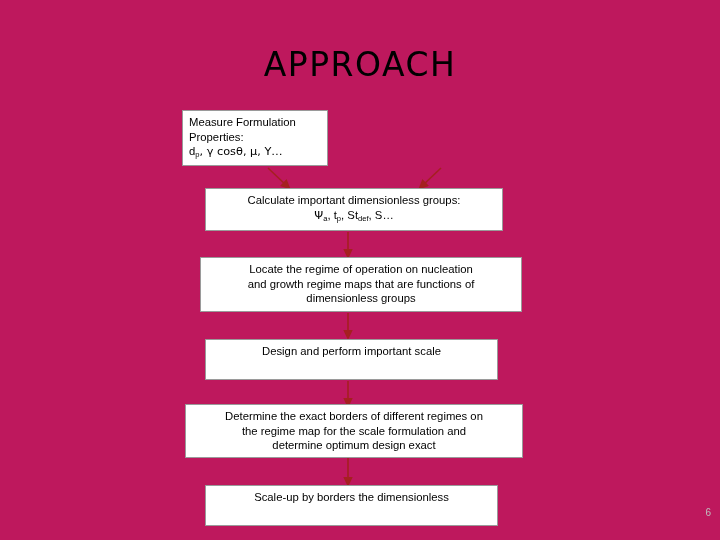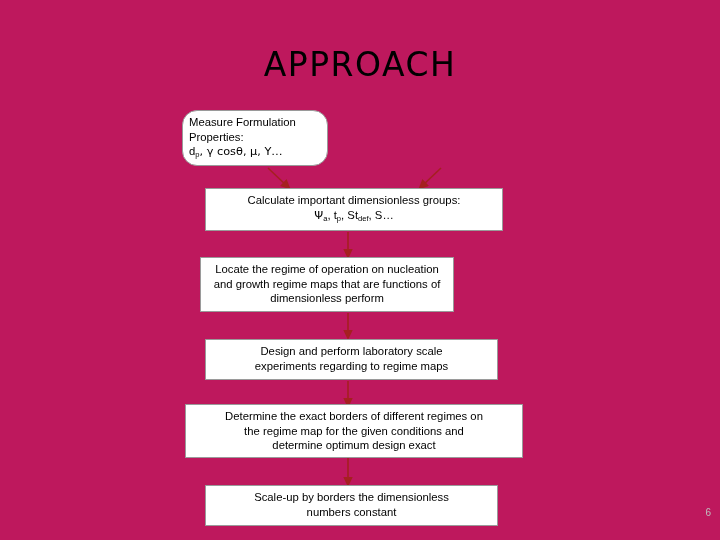--- a/index.html
+++ b/index.html
@@ -54,21 +54,21 @@
     background: #ffffff;
     border: 1px solid #9a9a9a;
     color: #000000;
     font-family: "Liberation Sans", sans-serif;
     font-size: 11.3px;
     line-height: 14.6px;
     padding: 4px 6px;
     overflow: hidden;
   }
   .fbox.center { text-align: center; }
-  .fbox.left { text-align: left; border-radius: 15px; }
+  .fbox.left { text-align: left; }
 
   .fbox .ln { display: block; white-space: nowrap; }
 
   sub {
     font-size: 7.6px;
     vertical-align: baseline;
     position: relative;
     bottom: -2px;
   }
 
@@ -123,39 +123,37 @@
       <span class="ln">Properties:</span>
       <span class="ln"><span>d</span><sub>p</sub><span class="sym">, γ cosθ, μ, Y…</span></span>
     </div>
 
 
     <div class="fbox center" style="left:205px; top:188px; width:298px; height:43px;text-align:center;">
       <span class="ln">Calculate important  dimensionless groups:</span>
       <span class="ln"><span class="sym">Ψ</span><sub>a</sub><span>, t</span><sub>p</sub><span>, St</span><sub>def</sub><span>, S…</span></span>
     </div>
 
-    <div class="fbox center" style="left:200px; top:257px; width:254px; height:55px;text-align:center;">
+    <div class="fbox center" style="left:200px; top:257px; width:322px; height:55px;text-align:center;">
       <span class="ln">Locate the regime of operation on nucleation</span>
       <span class="ln">and growth regime maps that are functions of</span>
-      <span class="ln">dimensionless perform</span>
+      <span class="ln">dimensionless groups</span>
     </div>
 
     <div class="fbox center" style="left:205px; top:339px; width:293px; height:41px;">
-      <span class="ln">Design and perform laboratory scale</span>
-      <span class="ln">experiments regarding to regime maps</span>
+      <span class="ln">Design and perform important scale</span>
     </div>
 
     <div class="fbox center" style="left:185px; top:404px; width:338px; height:54px;">
       <span class="ln">Determine the exact borders of different regimes on</span>
-      <span class="ln">the regime map for the given conditions  and</span>
+      <span class="ln">the regime map for the scale formulation  and</span>
       <span class="ln">determine optimum design exact</span>
     </div>
 
     <div class="fbox center" style="left:205px; top:485px; width:293px; height:41px;">
       <span class="ln">Scale-up by borders the dimensionless</span>
-      <span class="ln">numbers constant</span>
     </div>
 
   </div>
 
   <div class="page-num">6</div>
 
 </div>
 
 </body></html>

